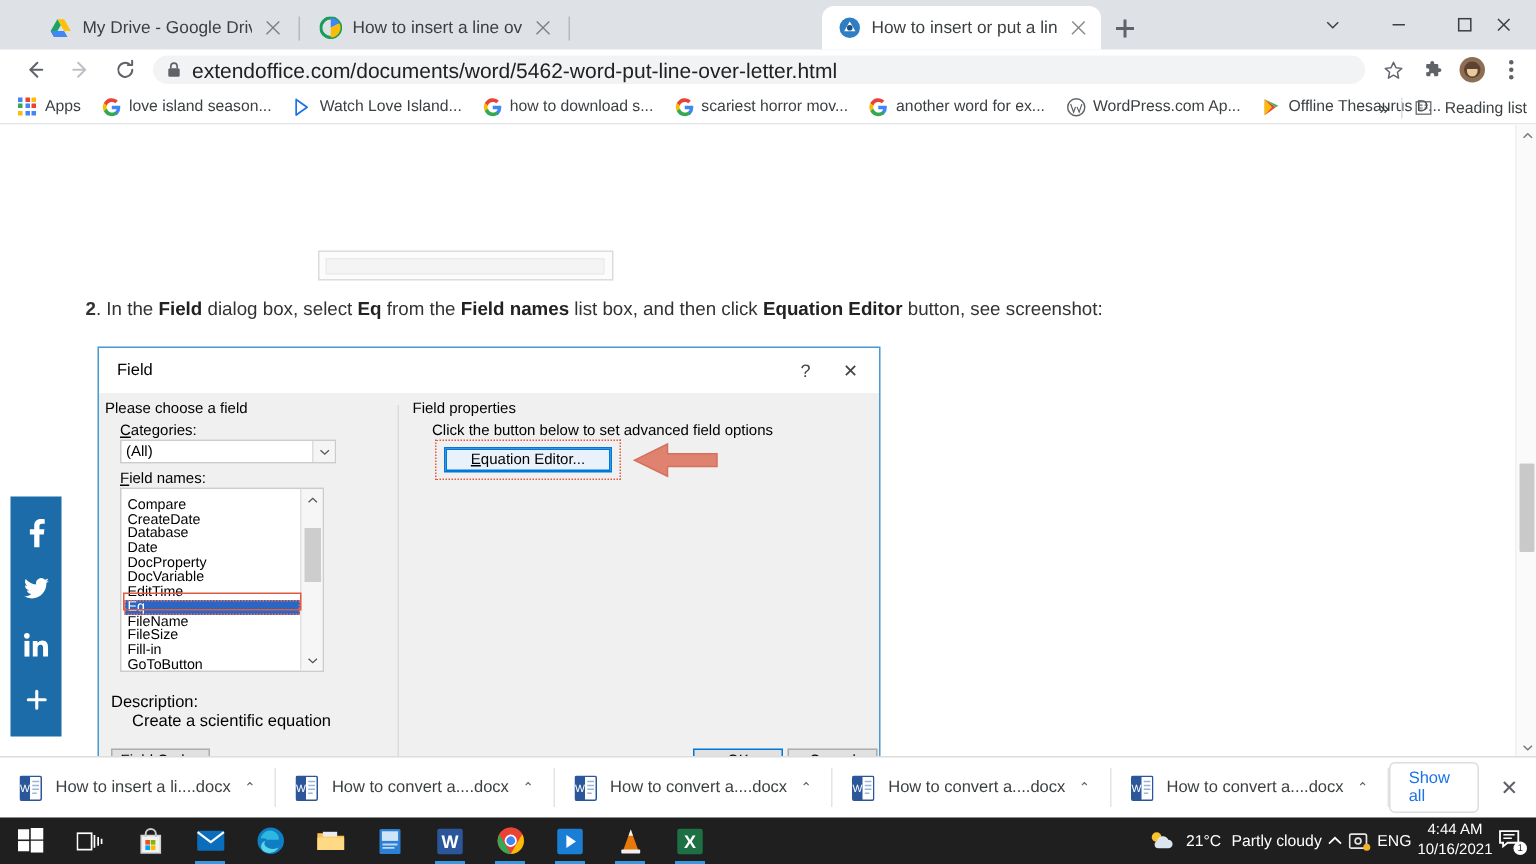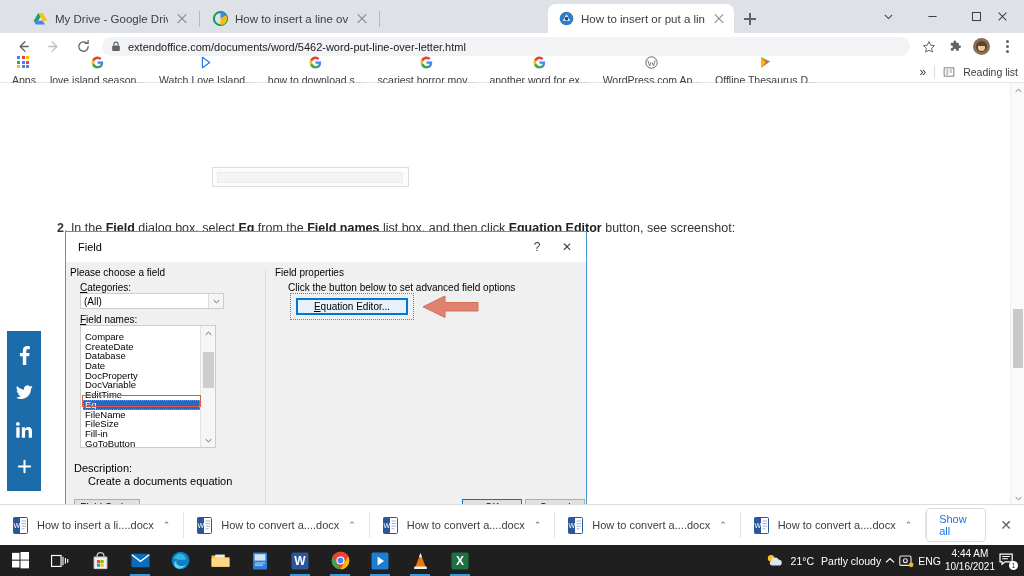--- a/index.html
+++ b/index.html
@@ -42,33 +42,33 @@
   .wctrl { position:absolute; top:0; height:33px; width:44px; display:flex; align-items:center; justify-content:center; }
   .wctrl svg { display:block; }
 
   
   .toolbar { position:absolute; left:0; top:33px; width:1024px; height:27px; background:#fff; display:flex; align-items:center; }
   .navbtn { width:30px; height:27px; display:flex; align-items:center; justify-content:center; }
   .omnibox {
     flex:1 1 auto; height:19px; background:#f1f3f4; border-radius:10px;
     display:flex; align-items:center; gap:7px; padding:4px 9px;
     margin-left:4px; margin-right:6px;
-    font-size:11px; color:#202124; overflow:hidden;
+    font-size:14px; color:#202124; overflow:hidden;
   }
   .tbicon { width:26px; height:27px; display:flex; align-items:center; justify-content:center; }
   .avatar { width:17px; height:17px; border-radius:50%; background:#8d6e52; position:relative; overflow:hidden; }
   .avatar::before{content:"";position:absolute;left:3px;top:3px;width:11px;height:11px;border-radius:50%;background:#5c4330;}
   .avatar::after{content:"";position:absolute;left:5px;top:8px;width:7px;height:5px;border-radius:0 0 6px 6px;background:#e8c9a0;}
   .dots { width:3px; }
   .dots i { display:block; width:3px; height:3px; border-radius:50%; background:#5f6368; margin:1.6px 0; }
 
   
   .bookmarks { position:absolute; left:0; top:60px; width:1024px; height:23px; background:#fff;
                display:flex; align-items:center; padding-left:12px; font-size:10.5px; color:#3c4043; border-bottom:1px solid #e4e6e8;}
-  .bm { display:flex; align-items:center; gap:5px; margin-right:14px; white-space:nowrap;flex-direction:column; }
+  .bm { display:flex; align-items:center; gap:5px; margin-right:14px; white-space:nowrap; }
   .bm .bmico { width:13px; height:13px; flex:0 0 13px; position:relative; }
   .apps-grid { display:grid; grid-template-columns:repeat(3,3px); grid-template-rows:repeat(3,3px); gap:1.5px; }
   .apps-grid i { display:block; width:3px; height:3px; background:#4285f4; }
   .apps-grid i:nth-child(2){background:#ea4335;} .apps-grid i:nth-child(3){background:#fbbc05;}
   .apps-grid i:nth-child(4){background:#34a853;} .apps-grid i:nth-child(6){background:#ea4335;}
   .apps-grid i:nth-child(7){background:#fbbc05;} .apps-grid i:nth-child(8){background:#4285f4;}
   .bm-right { position:absolute; right:6px; top:0; height:23px; display:flex; align-items:center; gap:8px; font-size:10.5px; color:#3c4043;}
   .vsep { width:1px; height:14px; background:#dadce0; }
 
   
@@ -77,21 +77,21 @@
   .ps-arrow { position:absolute; left:0; width:14px; height:14px; display:flex; align-items:center; justify-content:center; }
   .ps-thumb { position:absolute; left:2px; width:10px; background:#c9c9c9; border-radius:1px; }
 
   
   .social { position:absolute; left:7px; top:248px; width:34px; background:#1b6ca8; padding:6px 0; }
   .social .sitem { height:37px; display:flex; align-items:center; justify-content:center; color:#fff; font-size:16px; font-weight:bold; }
 
   
   .doc-top-img { position:absolute; left:212px; top:84px; width:197px; height:20px; border:1px solid #dcdcdc; background:#fcfcfc; }
   .doc-top-img .bar { position:absolute; left:4px; top:4px; width:186px; height:11px; background:#f4f4f4; border:1px solid #ececec;}
-  .step-line { position:absolute; left:57px; top:115px; width:900px; font-size:12.5px; color:#333; line-height:1.4;margin-top:22px; }
+  .step-line { position:absolute; left:57px; top:115px; width:900px; font-size:12.5px; color:#333; line-height:1.4; }
   .step-line b { font-weight:bold; color:#222; }
   .step-num { font-weight:bold; color:#333; }
 
   
   .dialog { position:absolute; left:65px; top:148px; width:522px; height:338px;
             background:#f0f0f0; border:1px solid #4a9ad4; box-shadow:0 0 0 1px #fff inset;
             font-family:"Liberation Sans", sans-serif; font-size:10px; color:#000; }
   .dlg-title { height:30px; background:#fff; display:flex; align-items:center; padding:0 4px 0 12px; }
   .dlg-title .t { flex:1 1 auto; font-size:11px; color:#000; }
   .dlg-title .tb { width:30px; height:28px; display:flex; align-items:center; justify-content:center; font-size:12px; color:#444; }
@@ -490,21 +490,21 @@
           </div>
           <div class="eq-highlight" style="left:224px; top:31px; width:124px; height:27px;"></div>
 
           <div class="arrow-ann" style="left:355px; top:33px;">
             <svg width="58" height="24" viewBox="0 0 58 24">
               <path d="M57 7.5H24V1L2 11.8 24 22.5V16h33z" fill="#e08270" stroke="#d4705c" stroke-width="1"></path>
             </svg>
           </div>
 
           <div class="desc-box" style="left:8px; top:200px;">Description:</div>
-          <div class="desc-box" style="left:22px; top:213px;">Create a documents equation</div>
+          <div class="desc-box" style="left:22px; top:213px;">Create a scientific equation</div>
 
           <div class="btn" style="left:8px; top:237px; width:66px; height:17px;">
             <span>F<span class="lbl-under">i</span>eld Codes</span>
           </div>
           <div class="btn default" style="left:396px; top:237px; width:60px; height:17px;">
             <span>OK</span>
           </div>
           <div class="btn" style="left:459px; top:237px; width:60px; height:17px;">
             <span>Cancel</span>
           </div>

